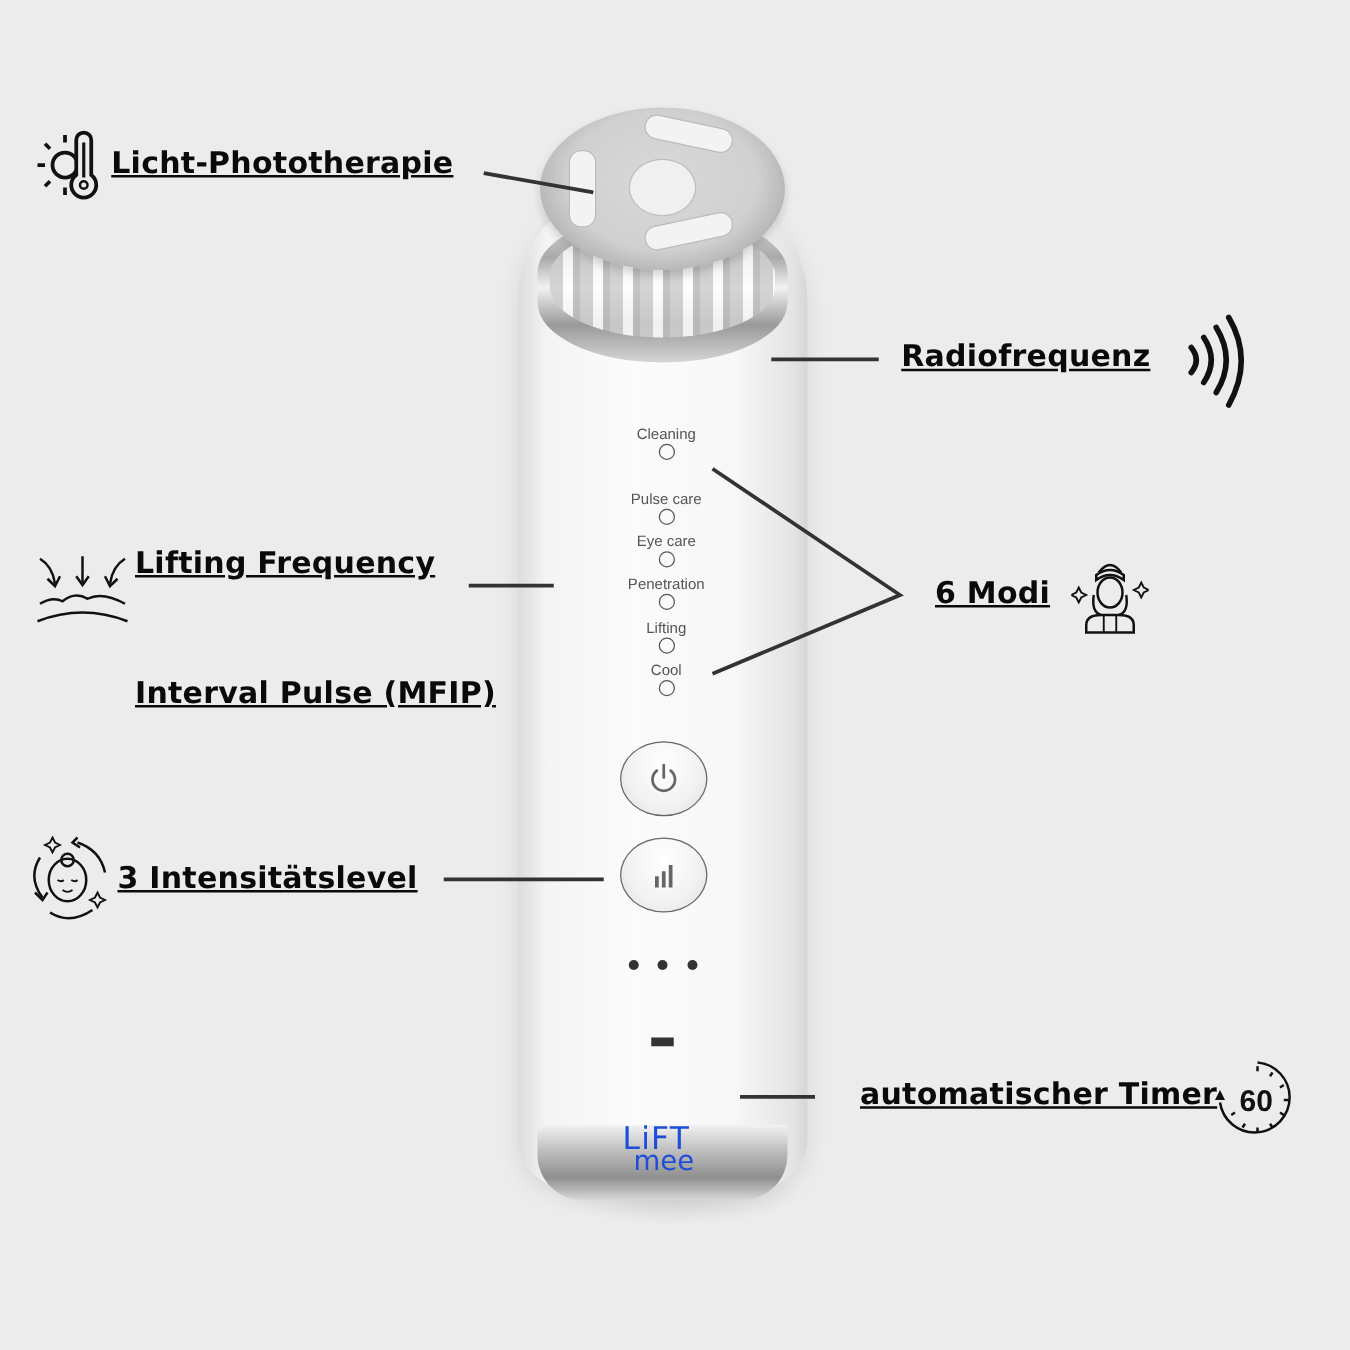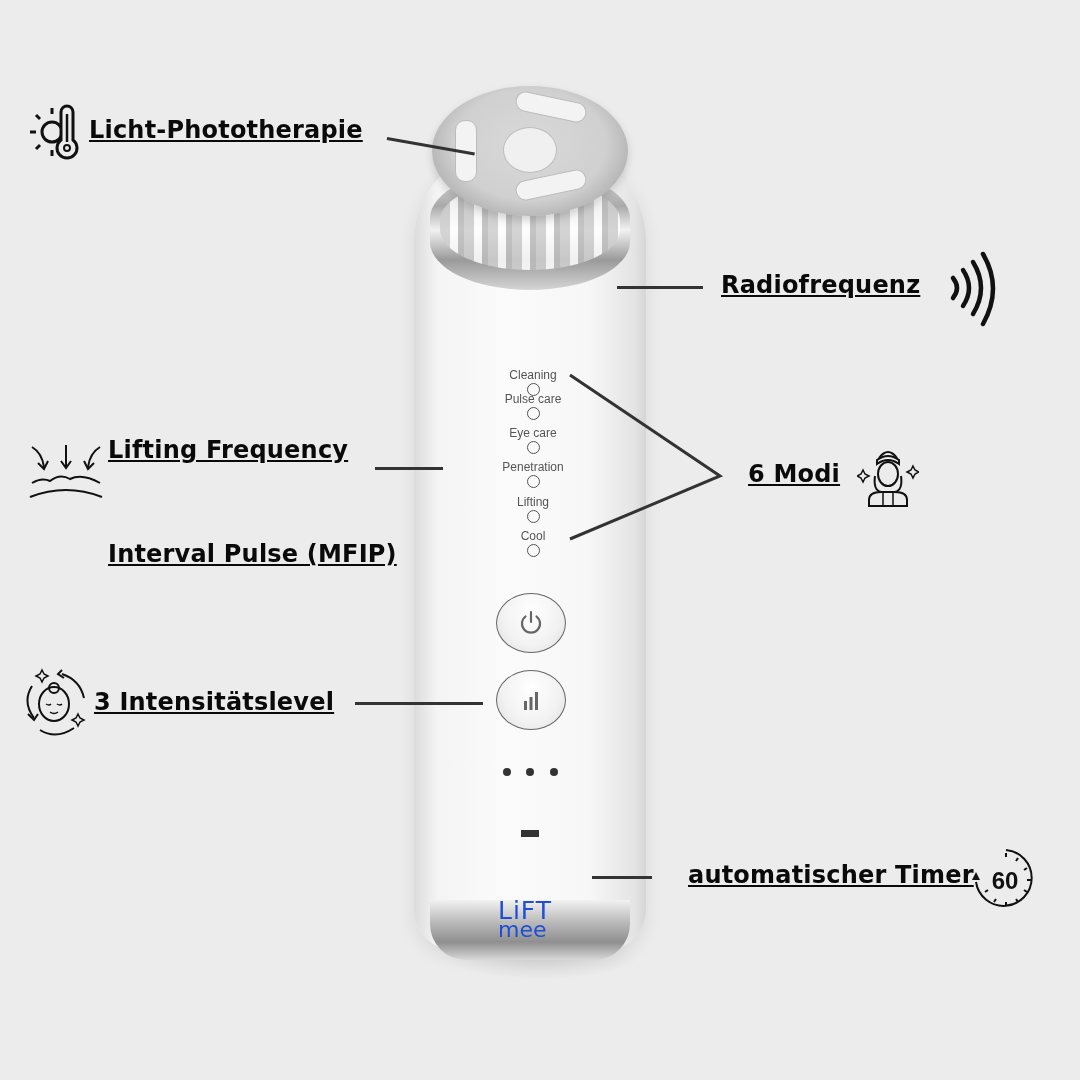--- a/index.html
+++ b/index.html
@@ -62,38 +62,38 @@
   .dev-btn {
     position: absolute; width: 68px; height: 58px; border-radius: 50%;
     border: 1.5px solid #666;
     background: radial-gradient(ellipse at 50% 30%, #ffffff 0%, #f2f2f2 60%, #dcdcdc 100%);
     display: flex; align-items: center; justify-content: center;
   }
   .dot { position: absolute; width: 8px; height: 8px; background: #333; border-radius: 50%; }
   .indicator { position: absolute; left: 521px; top: 830px; width: 18px; height: 7px; background: #333; }
   .logo { position: absolute; left: 498px; top: 900px; width: 66px; font-family: "DejaVu Sans", sans-serif; color: #1d4ed8; line-height: 0.85; }
   .logo .l1 { font-size: 25px; letter-spacing: 1px; display: block; }
-  .logo .l2 { font-size: 22px; display: block; }
+  .logo .l2 { font-size: 22px; display: block; text-align: center; }
 </style>
 </head>
 <body>
 
 <div class="device-shadow"></div>
 <div class="device-body"></div>
 <div class="device-base"></div>
 <div class="head-ring"></div>
 <div class="head-glass"></div>
 <div class="head-top"></div>
 <div class="head-center"></div>
 <div class="electrode" style="left:515px;top:97px;width:70px;height:18px;transform:rotate(12deg);"></div>
 <div class="electrode" style="left:455px;top:120px;width:20px;height:60px;border-radius:10px;"></div>
 <div class="electrode" style="left:515px;top:175px;width:70px;height:18px;transform:rotate(-12deg);"></div>
 
 <div>
-  <div class="mode-item" style="top:368px;">
+  <div class="mode-item" style="top:340px;">
     <span class="mode-name">Cleaning</span>
     <span class="mode-led"></span>
   </div>
   <div class="mode-item" style="top:392px;">
     <span class="mode-name">Pulse care</span>
     <span class="mode-led"></span>
   </div>
   <div class="mode-item" style="top:426px;">
     <span class="mode-name">Eye care</span>
     <span class="mode-led"></span>

